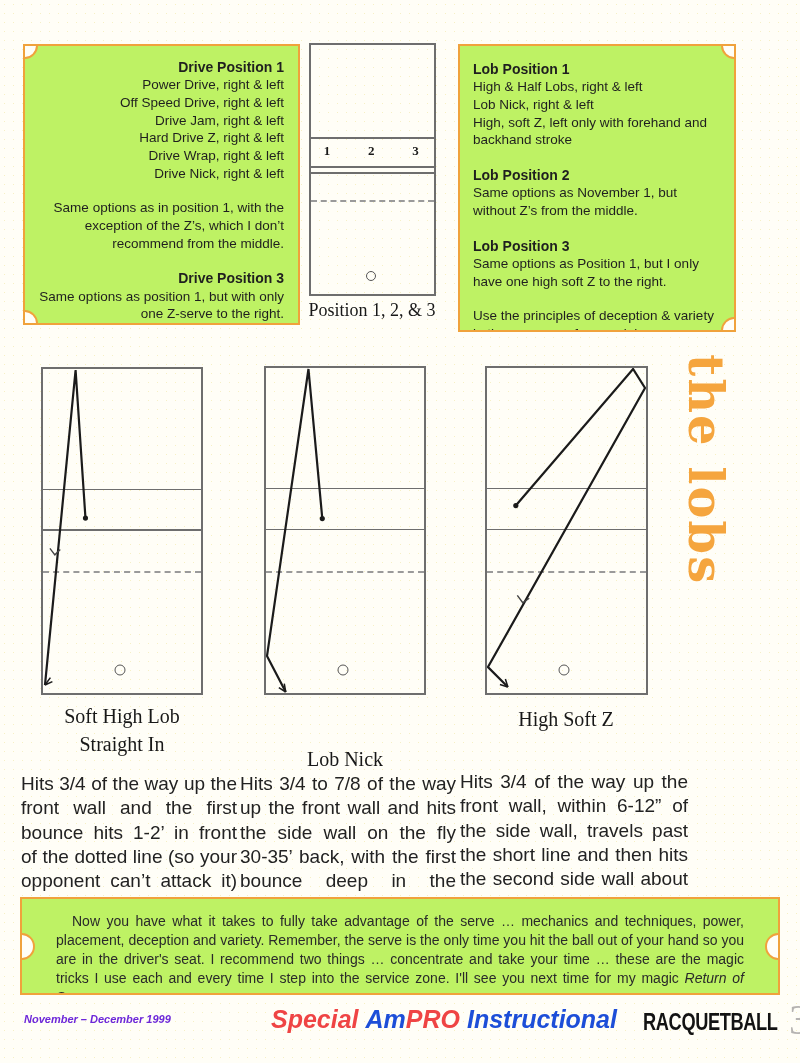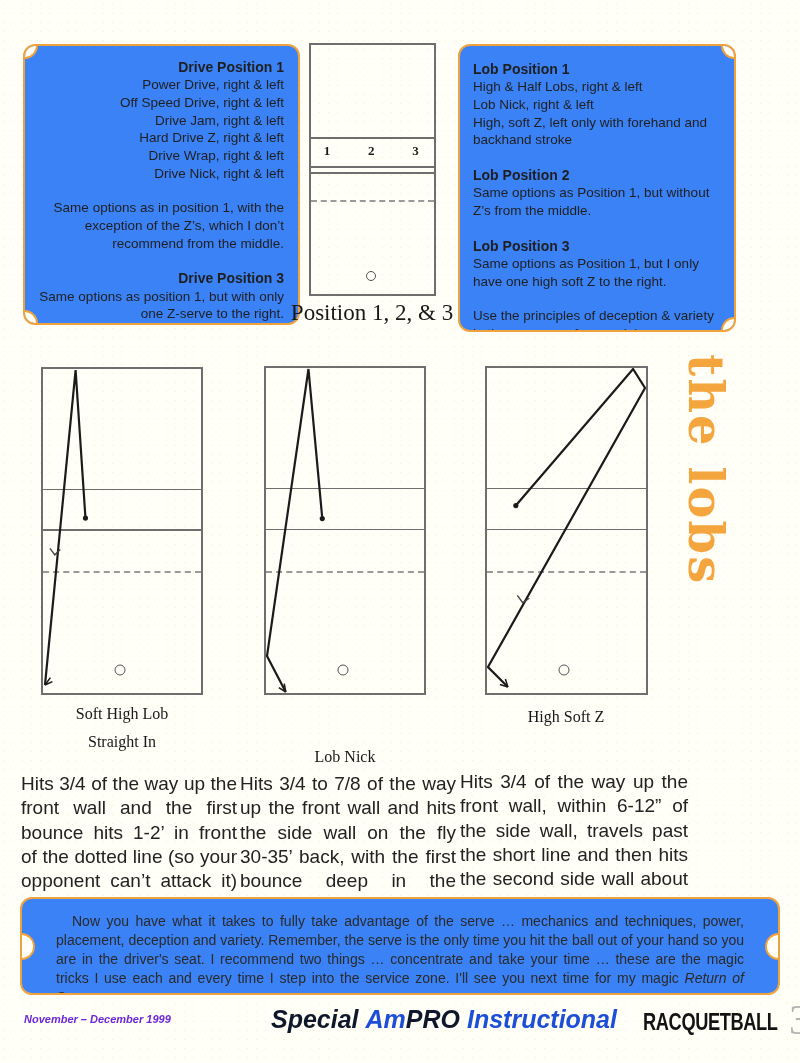--- a/index.html
+++ b/index.html
@@ -6,22 +6,22 @@
   body{
     width:800px;height:1063px;position:relative;overflow:hidden;
     background-color:#fffef7;
     background-image:radial-gradient(#f6f0c6 0.6px, rgba(255,255,255,0) 0.7px);
     background-size:9px 9px;
     font-family:"Liberation Sans", sans-serif;
     color:#1f1f1f;
   }
   
   .box{
-    position:absolute;background:#3b82f6;border:2.5px solid #f0a23c;
-    border-radius:12px;overflow:hidden;box-sizing:border-box;
+    position:absolute;background:#bef264;border:2.5px solid #f0a23c;
+    border-radius:0;overflow:hidden;box-sizing:border-box;
   }
   .notch{
     position:absolute;width:27px;height:27px;border-radius:50%;
     background:#fffef7;border:2.5px solid #f0a23c;box-sizing:border-box;
   }
   .box-text{font-size:13.5px;line-height:1.31;}
   .box-text h4{margin:0;font-size:14px;}
   .box-text p{margin:0;}
   .gap{height:17px;}
   
@@ -31,37 +31,37 @@
   .hline{position:absolute;left:0;right:0;height:1.5px;background:#6e6e6e;}
   .dashline{position:absolute;left:0;right:0;height:0;border-top:2px dashed #9a9a9a;}
   .ball{
     position:absolute;width:11px;height:11px;border:1.5px solid #555;border-radius:50%;
     transform:translate(-50%,-50%);box-sizing:border-box;background:transparent;
   }
   .traj{position:absolute;left:0;top:0;width:100%;height:100%;}
   .cnum{position:absolute;transform:translateX(-50%);font-family:"Liberation Serif",serif;font-weight:bold;font-size:13px;color:#1a1a1a;}
   .caption-serif{
     position:absolute;transform:translateX(-50%);font-family:"Liberation Serif",serif;
-    font-size:16px;color:#181818;white-space:nowrap;text-align:right;
+    font-size:20px;color:#181818;white-space:nowrap;text-align:right;
   }
   .mini-caption{
     position:absolute;transform:translateX(-50%);font-family:"Liberation Serif",serif;
-    font-size:23px;color:#181818;white-space:nowrap;
+    font-size:18px;color:#181818;white-space:nowrap;
   }
   .desc{position:absolute;font-size:19px;line-height:1.28;text-align:justify;color:#222;}
   .vertical-title{
     position:absolute;font-family:"DejaVu Serif",serif;font-weight:bold;
     font-size:48px;letter-spacing:2px;color:#f5a53e;white-space:nowrap;
     transform:rotate(90deg);transform-origin:0 0;
   }
   .summary-text{font-size:14px;line-height:1.36;text-align:justify;text-indent:16px;color:#2a2a2a;}
   
   .issue{position:absolute;font-size:11px;font-style:italic;font-weight:bold;color:#6d28d9;}
   .brandline{position:absolute;font-size:25px;font-style:italic;font-weight:bold;white-space:nowrap;}
-  .brand-red{color:#0f172a;}
+  .brand-red{color:#ef4444;}
   .brand-blue{color:#1d4ed8;}
   .mag-logo{
     position:absolute;font-size:24px;font-weight:bold;color:#131313;letter-spacing:-0.5px;
     transform:scaleX(0.76);transform-origin:left center;white-space:nowrap;
   }
   .page-num{position:absolute;font-family:"Liberation Serif",serif;font-size:42px;color:#b5b3b1;}
 </style>
 </head>
 <body>
 
@@ -99,21 +99,21 @@
 <div class="box" style="left:458px;top:44px;width:278px;height:288px;padding:14px 12px 10px 13px;">
   <div class="notch" style="right:-14px;top:-14px;"></div>
   <div class="notch" style="right:-14px;bottom:-14px;"></div>
   <div class="box-text" style="text-align:left;">
     <h4>Lob Position 1</h4>
     <p>High &amp; Half Lobs, right &amp; left</p>
     <p>Lob Nick, right &amp; left</p>
     <p>High, soft Z, left only with forehand and backhand stroke</p>
     <div class="gap"></div>
     <h4>Lob Position 2</h4>
-    <p>Same options as Position 1, but without Z’s from the middle.</p>
+    <p>Same options as November 1, but without Z’s from the middle.</p>
     <div class="gap"></div>
     <h4>Lob Position 3</h4>
     <p>Same options as Position 1, but I only have one high soft Z to the right.</p>
     <div class="gap"></div>
     <p>Use the principles of deception &amp; variety in the same way for your lobs</p>
   </div>
 </div>
 
 <div class="vertical-title" style="left:734px;top:354px;">the lobs</div>
 

